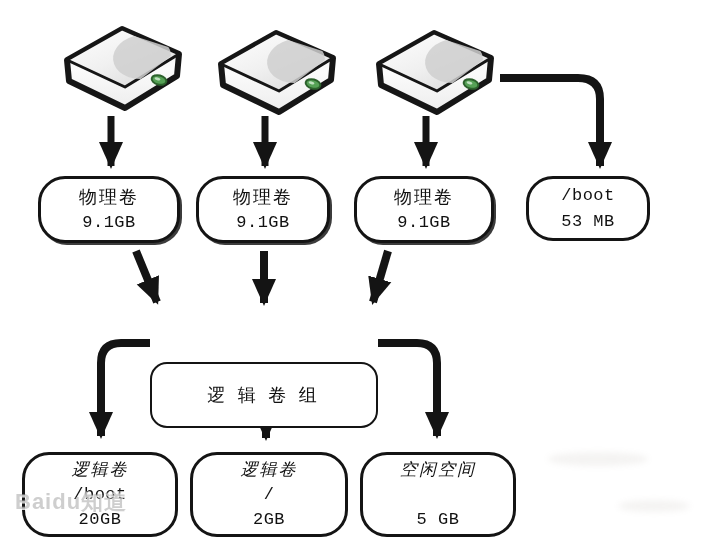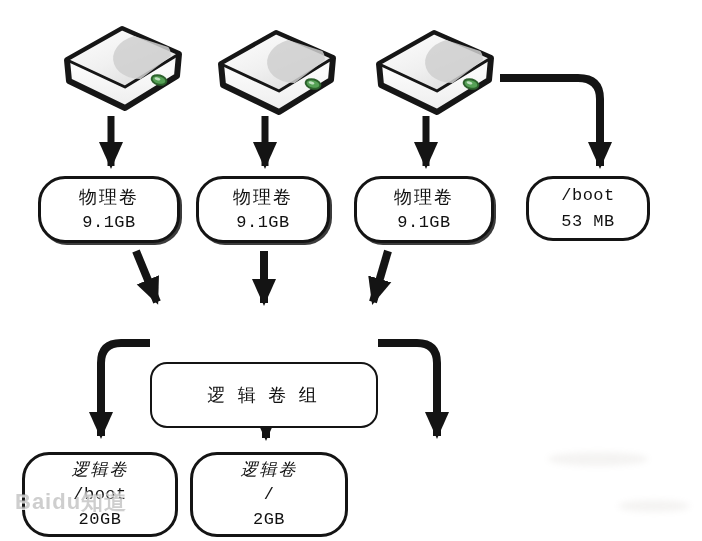--- a/index.html
+++ b/index.html
@@ -117,16 +117,21 @@
   <div class="box" style="left:22px; top:452px; width:156px; height:85px;">
     <div class="line3 cn-sm">逻辑卷</div>
     <div class="line3 mono">/boot</div>
     <div class="line3 mono">20GB</div>
   </div>
   <div class="box" style="left:190px; top:452px; width:158px; height:85px;">
     <div class="line3 cn-sm">逻辑卷</div>
     <div class="line3 mono">/</div>
     <div class="line3 mono">2GB</div>
   </div>
+  <div class="box" style="left:360px; top:452px; width:156px; height:85px;">
+    <div class="line3 cn-sm">空闲空间</div>
+    <div class="line3 mono"></div>
+    <div class="line3 mono">5 GB</div>
+  </div>
 
   <div class="watermark">Baidu知道</div>
 
 </div>
 
 </body></html>

